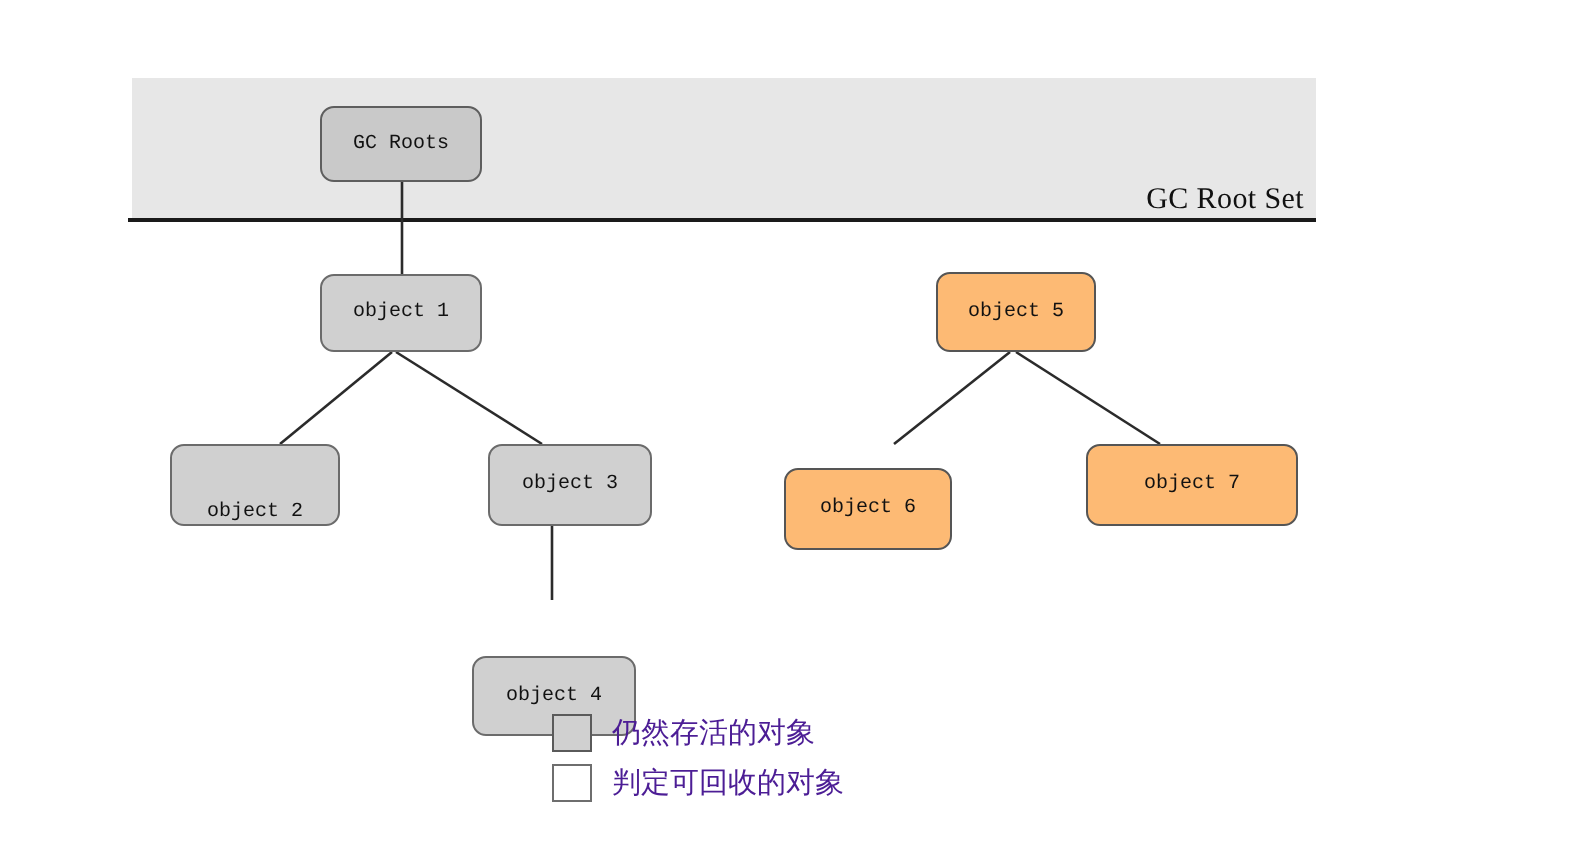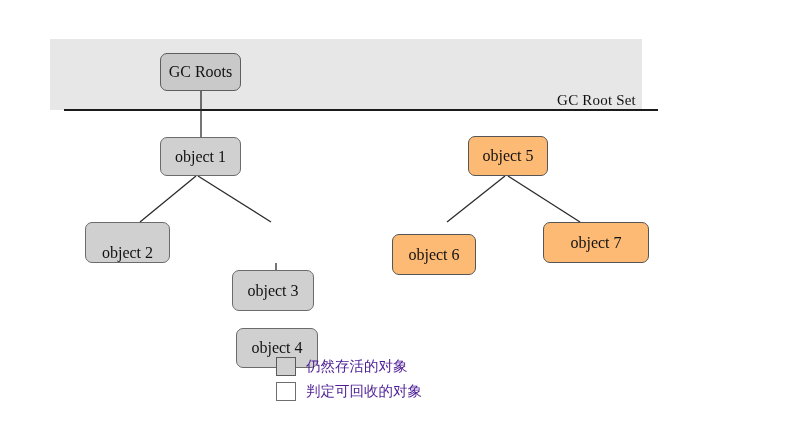--- a/index.html
+++ b/index.html
@@ -14,21 +14,21 @@
     position: relative;
     width: 786px;
     height: 422px;
     background: #ffffff;
     overflow: hidden;
   }
 
   
   .root-band {
     position: absolute;
-    left: 50px;
+    left: 66px;
     top: 39px;
     width: 592px;
     height: 71px;
     background: #e7e7e7;
     box-sizing: border-box;
   }
   .root-band-rule {
     position: absolute;
     left: 64px;
     top: 109px;
@@ -57,23 +57,24 @@
   }
 
   
   .node {
     position: absolute;
     box-sizing: border-box;
     border-radius: 7px;
     display: flex;
     align-items: center;
     justify-content: center;
-    font-size: 16px;
+    font-size: 10px;
     color: #111111;
     white-space: nowrap;
+    font-family: Liberation Mono, monospace;
   }
   .node.alive {
     background: #d0d0d0;
     border: 1.3px solid #6b6b6b;
   }
   .node.root {
     background: #c9c9c9;
     border: 1.5px solid #5e5e5e;
   }
   .node.dead {
@@ -138,21 +139,21 @@
   <div id="node-layer">
       <div class="node root" style="left: 160px; top: 53px; width: 81px; height: 38px;">
         <span>GC Roots</span>
       </div>
       <div class="node alive" style="left: 160px; top: 137px; width: 81px; height: 39px;">
         <span>object 1</span>
       </div>
       <div class="node alive" style="left: 85px; top: 222px; width: 85px; height: 41px; align-items: flex-end;">
         <span>object 2</span>
       </div>
-      <div class="node alive" style="left: 232px; top: 222px; width: 82px; height: 41px; margin-top: 48px;">
+      <div class="node alive" style="left: 244px; top: 222px; width: 82px; height: 41px;">
         <span>object 3</span>
       </div>
       <div class="node alive" style="left: 236px; top: 300px; width: 82px; height: 40px; margin-top: 28px;">
         <span>object 4</span>
       </div>
       <div class="node dead" style="left: 468px; top: 136px; width: 80px; height: 40px;">
         <span>object 5</span>
       </div>
       <div class="node dead" style="left: 392px; top: 234px; width: 84px; height: 41px; text-align: center;">
         <span>object 6</span>

